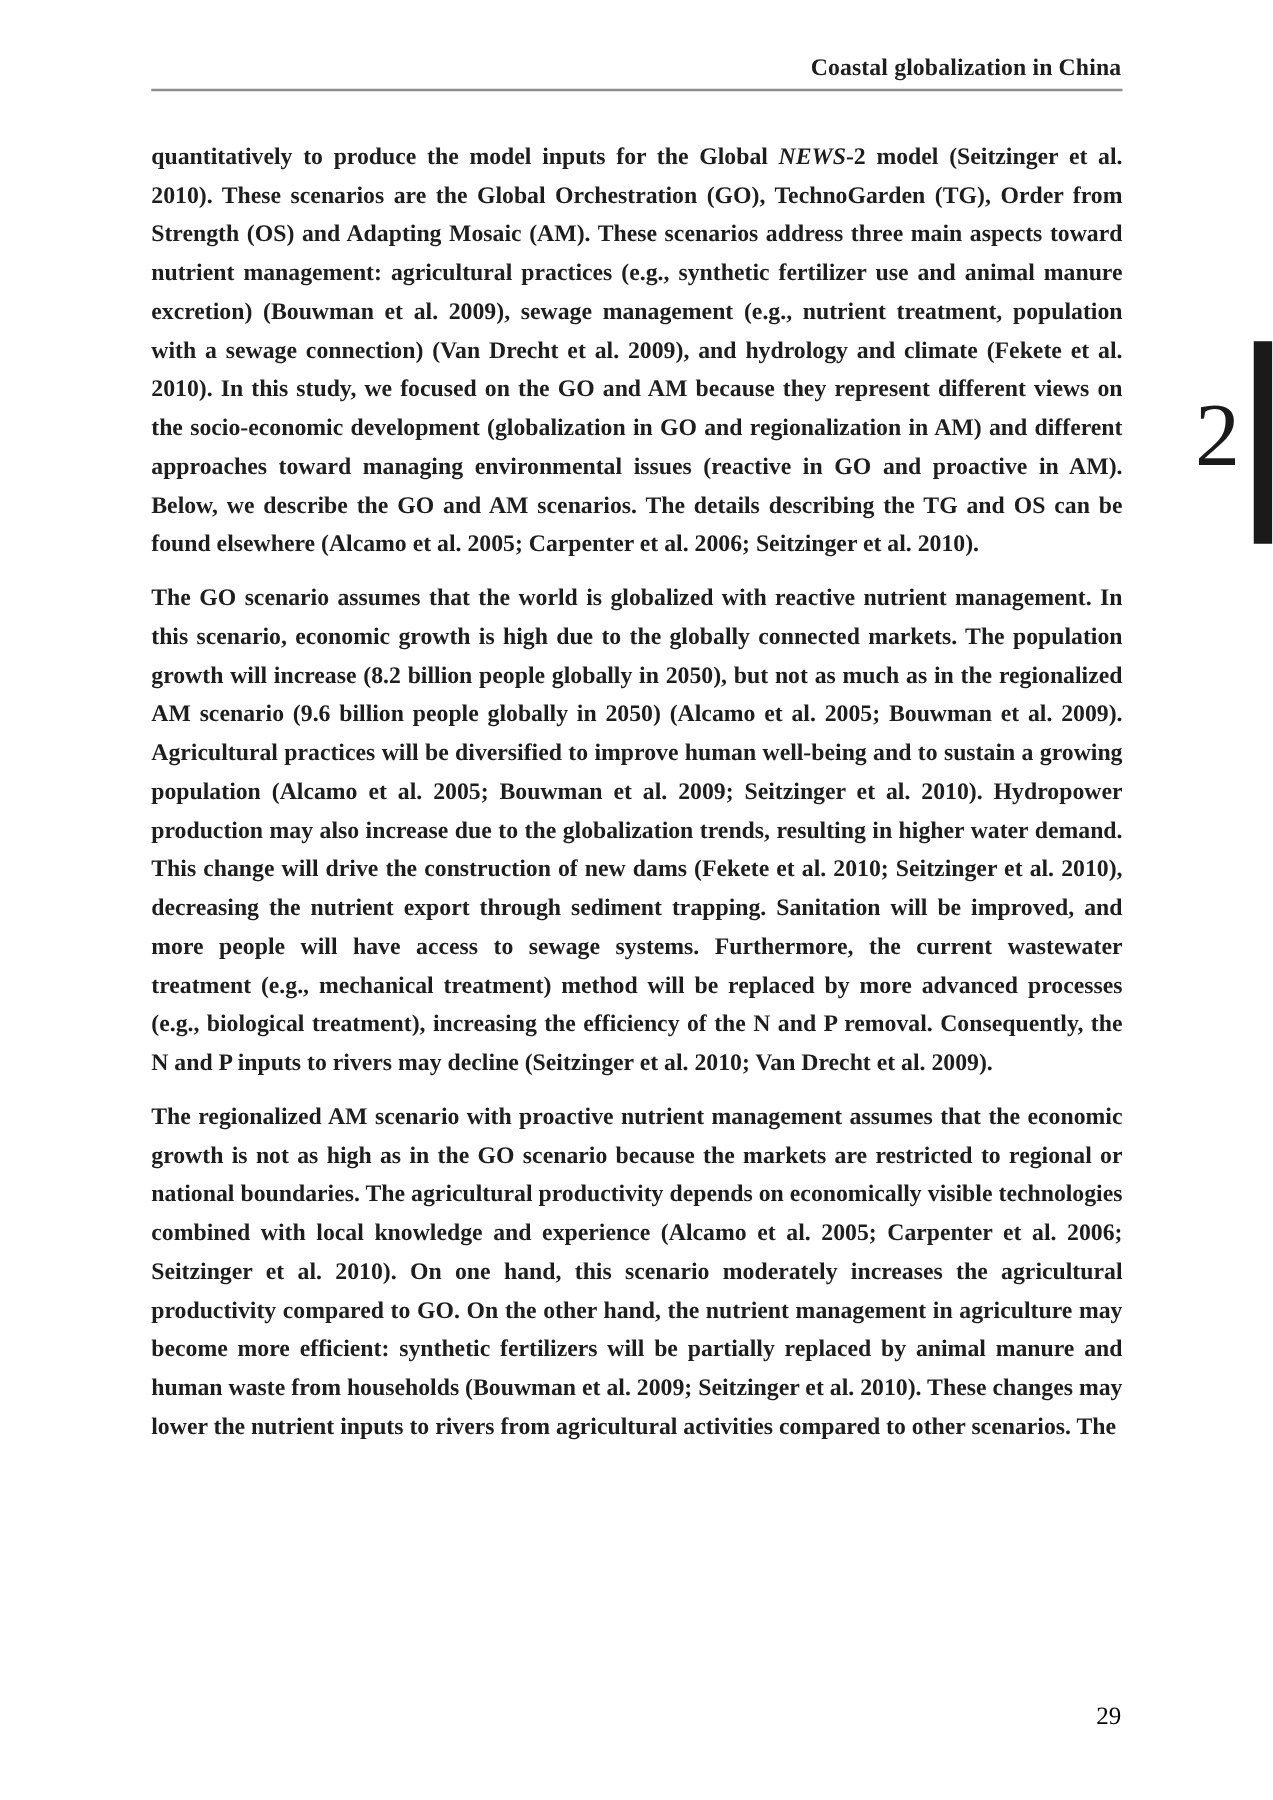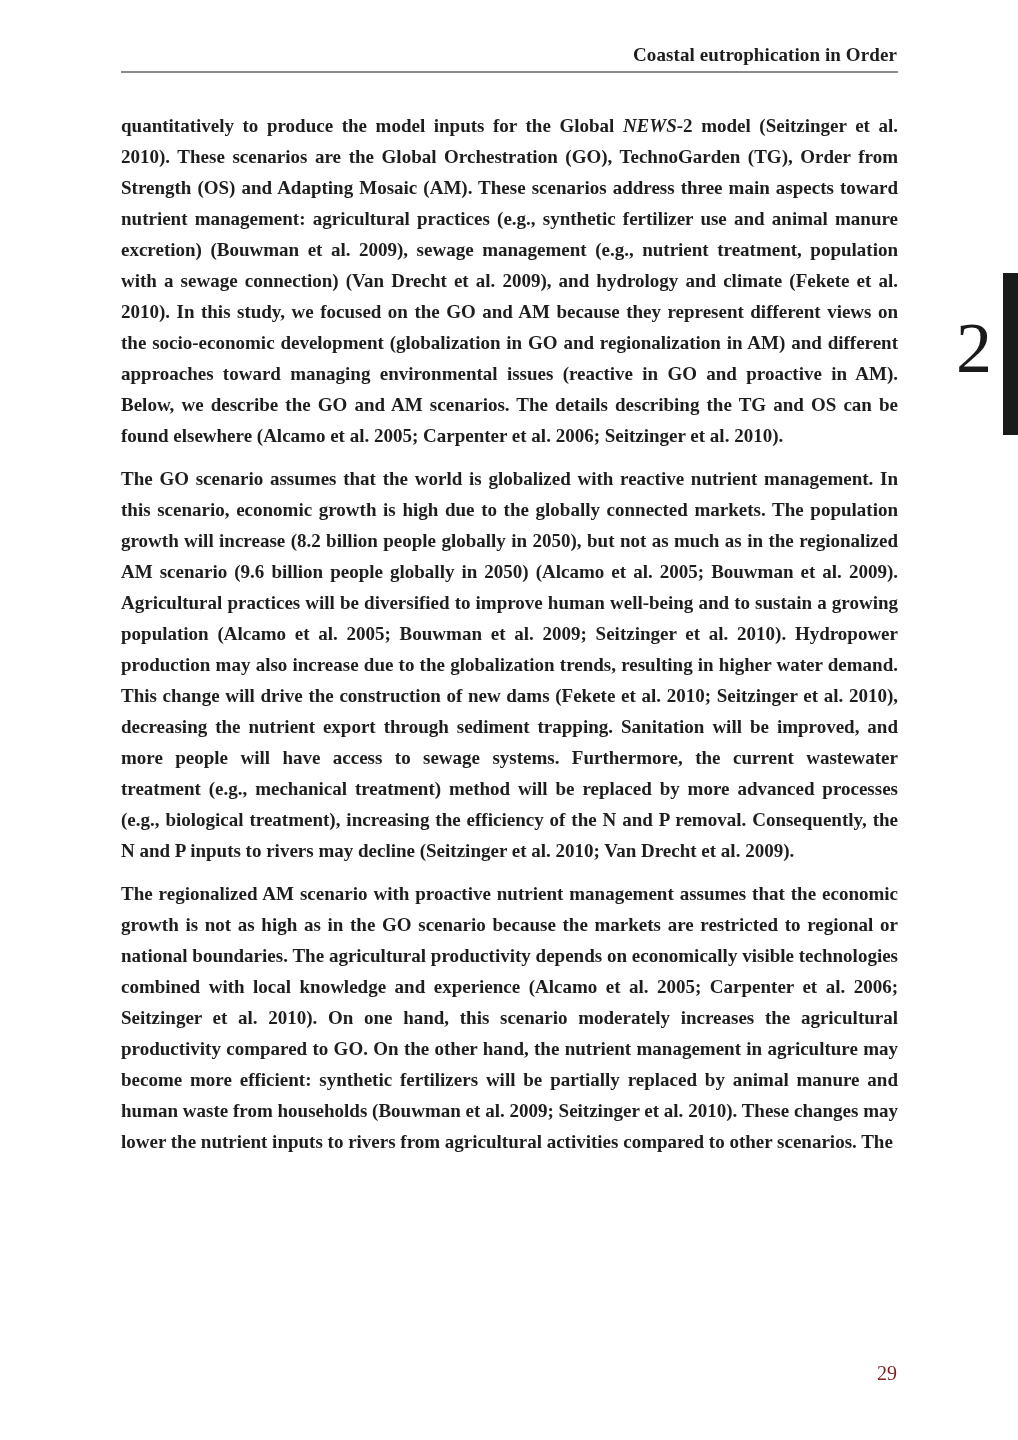--- a/index.html
+++ b/index.html
@@ -65,30 +65,30 @@
     text-justify: inter-word;
   }
   .body-text em {
     font-style: italic;
   }
   .page-number {
     position: absolute;
     top: 1362px;
     right: 121px;
     font-size: 20px;
-    color: #7f1d1d;
+    color: #000000;
     text-align: right;
   }
 </style>
 </head>
 <body>
 
 <div class="page">
 
-  <div class="running-head">Coastal eutrophication in Order</div>
+  <div class="running-head">Coastal globalization in China</div>
 
   <div class="header-rule"></div>
 
   <div class="chapter-num">2</div>
 
   <div class="chapter-bar"></div>
 
   <main class="body-text">
     <div id="paragraphs">
         <p><span>quantitatively to produce the model inputs for the Global </span><em>NEWS</em><span>-2 model (Seitzinger et al. 2010). These scenarios are the Global Orchestration (GO), TechnoGarden (TG), Order from Strength (OS) and Adapting Mosaic (AM). These scenarios address three main aspects toward nutrient management: agricultural practices (e.g., synthetic fertilizer use and animal manure excretion) (Bouwman et al. 2009), sewage management (e.g., nutrient treatment, population with a sewage connection) (Van Drecht et al. 2009), and hydrology and climate (Fekete et al. 2010). In this study, we focused on the GO and AM because they represent different views on the socio-economic development (globalization in GO and regionalization in AM) and different approaches toward managing environmental issues (reactive in GO and proactive in AM). Below, we describe the GO and AM scenarios. The details describing the TG and OS can be found elsewhere (Alcamo et al. 2005; Carpenter et al. 2006; Seitzinger et al. 2010).</span></p>

